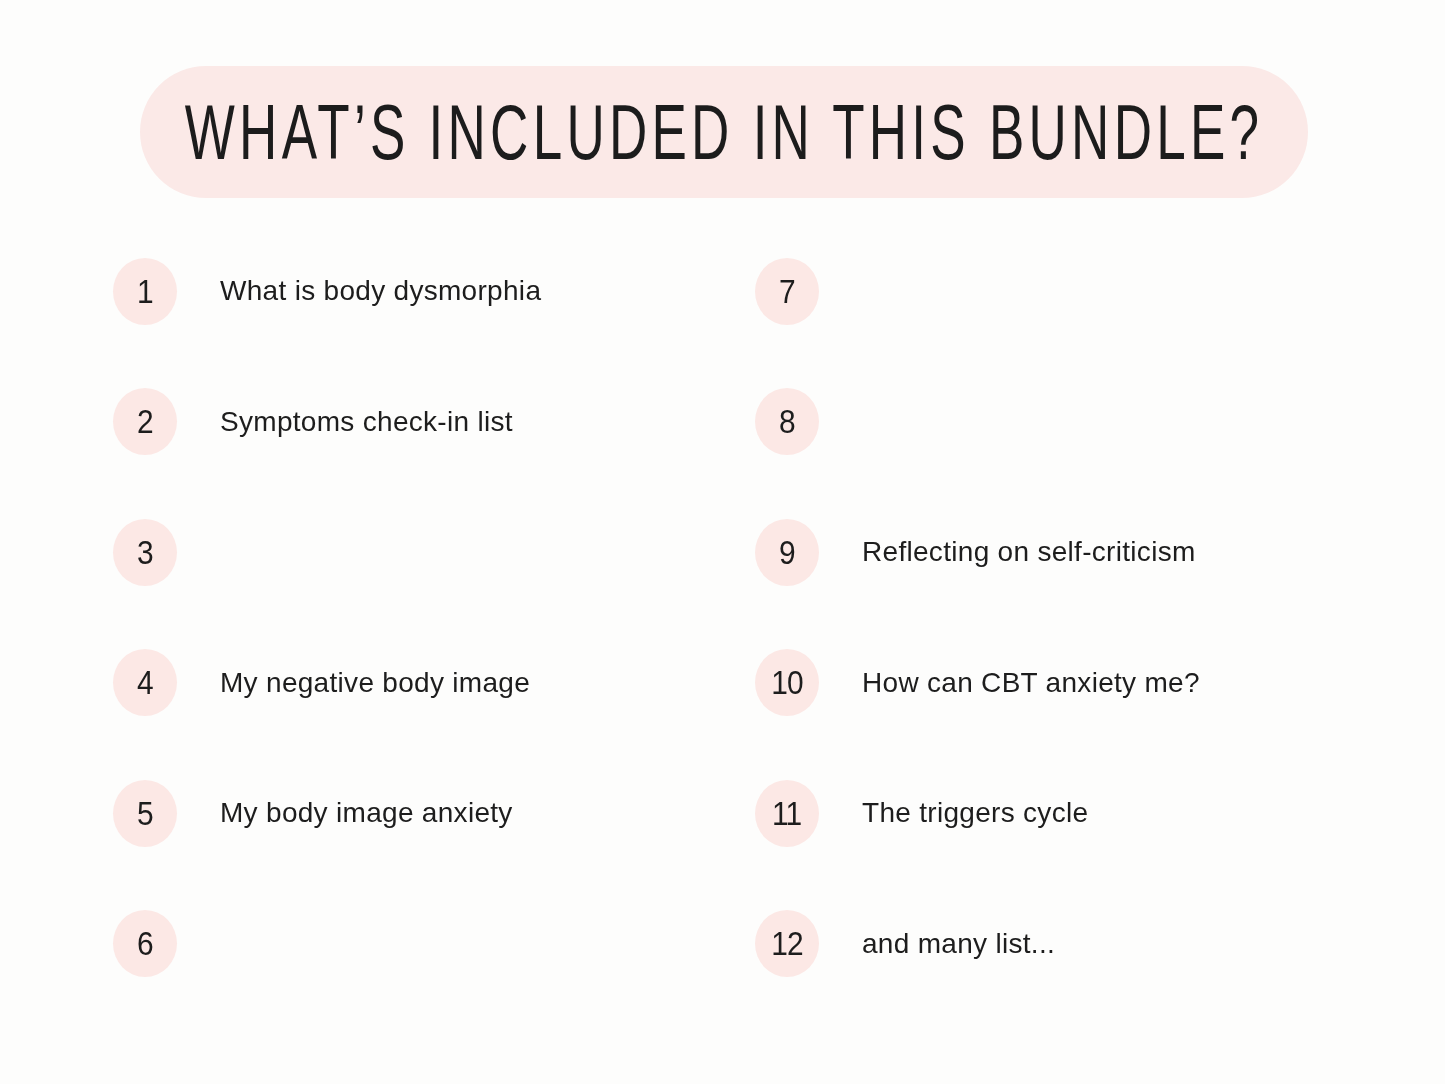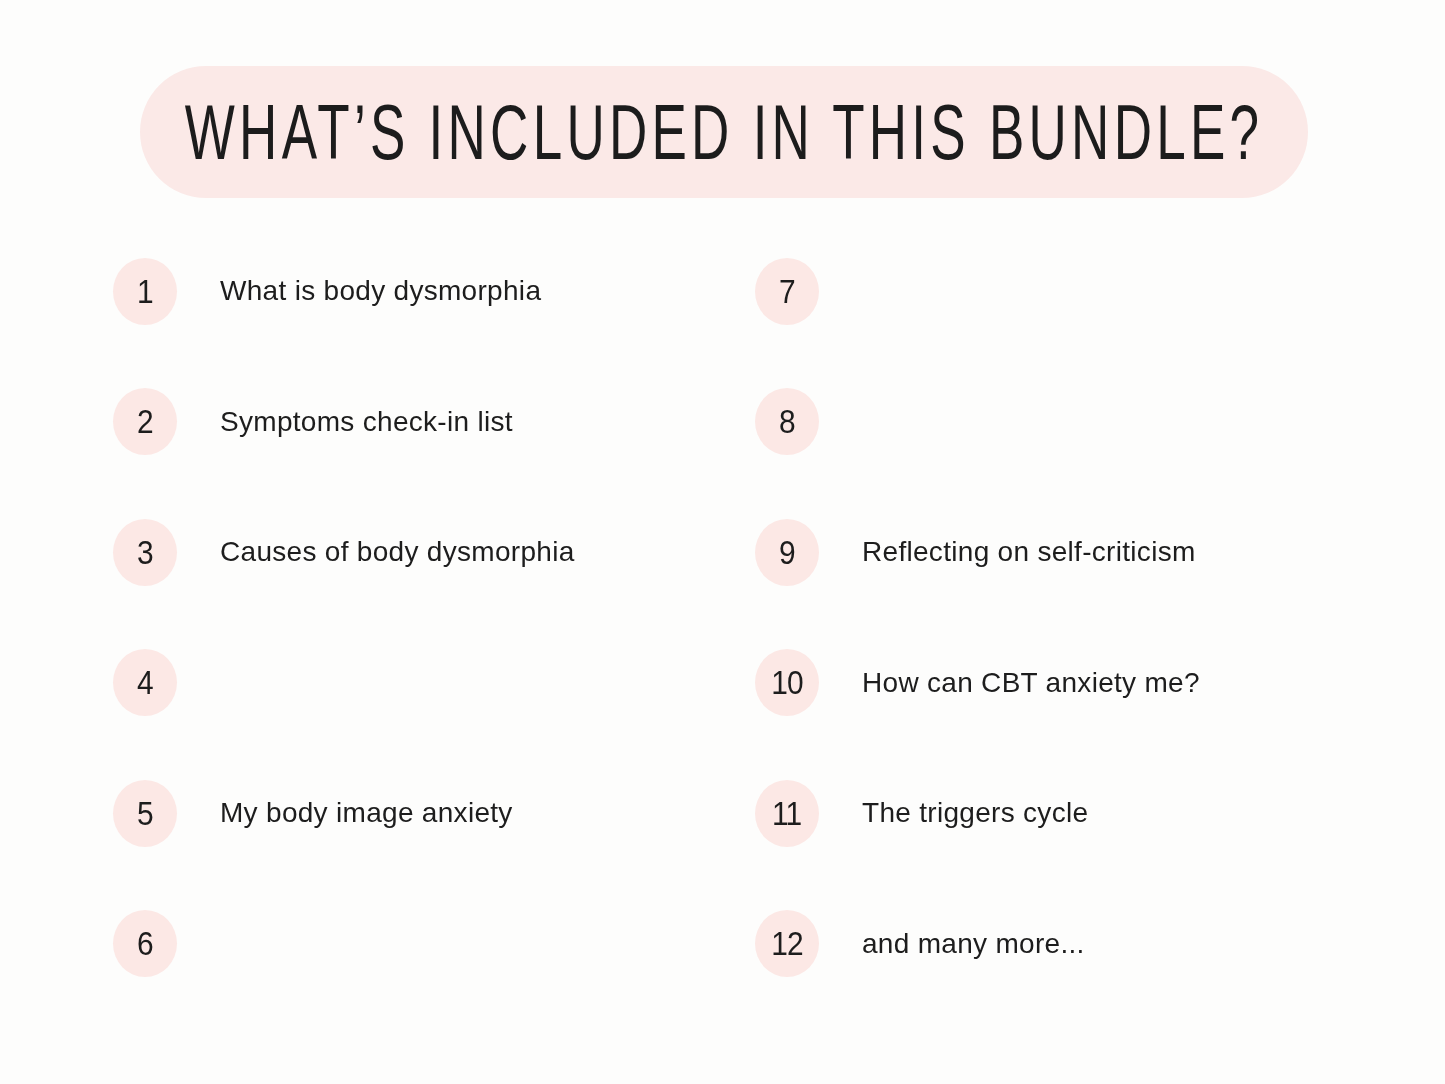--- a/index.html
+++ b/index.html
@@ -109,26 +109,26 @@
       <div class="bundle-item">
         <div class="badge">
           <span class="badge-number">2</span>
         </div>
         <span class="item-label">Symptoms check-in list</span>
       </div>
       <div class="bundle-item">
         <div class="badge">
           <span class="badge-number">3</span>
         </div>
-        <span class="item-label">Causes of body dysmorphia</span>
       </div>
       <div class="bundle-item">
         <div class="badge">
           <span class="badge-number">4</span>
         </div>
+        <span class="item-label">My negative body image</span>
       </div>
       <div class="bundle-item">
         <div class="badge">
           <span class="badge-number">5</span>
         </div>
         <span class="item-label">My body image anxiety</span>
       </div>
       <div class="bundle-item">
         <div class="badge">
           <span class="badge-number">6</span>
@@ -162,18 +162,18 @@
       <div class="bundle-item">
         <div class="badge">
           <span class="badge-number">11</span>
         </div>
         <span class="item-label">The triggers cycle</span>
       </div>
       <div class="bundle-item">
         <div class="badge">
           <span class="badge-number">12</span>
         </div>
-        <span class="item-label">and many more...</span>
+        <span class="item-label">and many list...</span>
       </div>
     </div>
 
   </div>
 </div>
 
 </body></html>

